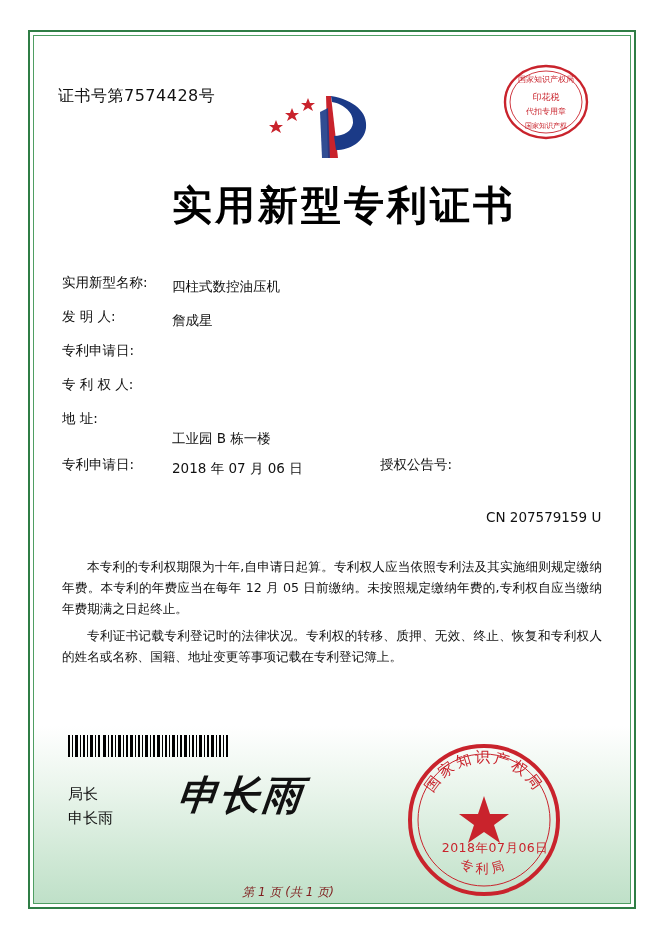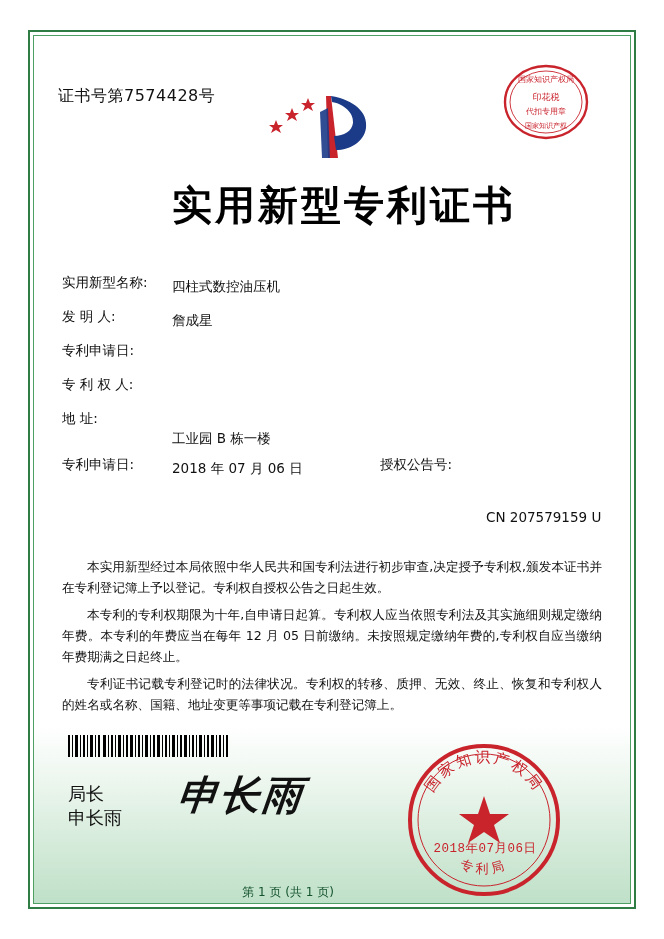--- a/index.html
+++ b/index.html
@@ -145,21 +145,21 @@
 
   .barcode {
     position: absolute;
     left: 68px; top: 735px;
     width: 160px; height: 22px;
   }
 
   .sign-label {
     position: absolute;
     left: 68px; top: 782px;
-    font-size: 18px;
+    font-size: 15px;
     line-height: 24px;
     color: #111;
   }
   .sign-script {
     position: absolute;
     left: 178px; top: 768px;
     font-family: "DejaVu Serif", "Liberation Serif", serif;
     font-size: 40px;
     font-style: italic;
     font-weight: bold;
@@ -168,36 +168,36 @@
     transform: skewX(-6deg);
   }
 
   .stamp-big {
     position: absolute;
     left: 404px; top: 740px;
     width: 160px; height: 160px;
   }
   .stamp-date {
     position: absolute;
-    left: 410px; top: 840px;
+    left: 420px; top: 840px;
     width: 150px;
     text-align: center;
     font-size: 12.5px;
     color: #c9232c;
     letter-spacing: 0.5px;
-    font-family: Liberation Mono, monospace;
   }
 
   .footer {
     position: absolute;
     left: 0; top: 884px;
     width: 576px;
     text-align: center;
     font-size: 12px;
-    color: #14532d;
+    color: #7f1d1d;
+    font-style: italic;
   }
 </style>
 </head>
 <body>
 
 <div class="page">
 
   <div class="border-outer"></div>
   <div class="border-inner"></div>
   <div class="corner tl"></div>
@@ -252,21 +252,20 @@
     </div>
     <div class="field-row">
       <span class="field-label">专利申请日:</span>
       <span class="field-value">2018 年 07 月 06 日</span>
       <span class="field-label-r">授权公告号:</span>
       <span class="field-value-r">CN 207579159 U</span>
     </div>
   </div>
 
   <div class="paras">
-    <div class="para">本实用新型经过本局依照中华人民共和国专利法进行初步审查,决定授予专利权,颁发本证书并在专利登记簿上予以登记。专利权自授权公告之日起生效。</div>
     <div class="para">本专利的专利权期限为十年,自申请日起算。专利权人应当依照专利法及其实施细则规定缴纳年费。本专利的年费应当在每年 12 月 05 日前缴纳。未按照规定缴纳年费的,专利权自应当缴纳年费期满之日起终止。</div>
     <div class="para">专利证书记载专利登记时的法律状况。专利权的转移、质押、无效、终止、恢复和专利权人的姓名或名称、国籍、地址变更等事项记载在专利登记簿上。</div>
   </div>
 
   <svg class="barcode" viewBox="0 0 160 22" preserveAspectRatio="none">
     <g fill="#000">
       <rect x="0" y="0" width="2" height="22"></rect>
         <rect x="4" y="0" width="1" height="22"></rect>
       <rect x="7" y="0" width="3" height="22"></rect>
         <rect x="12" y="0" width="1" height="22"></rect>

